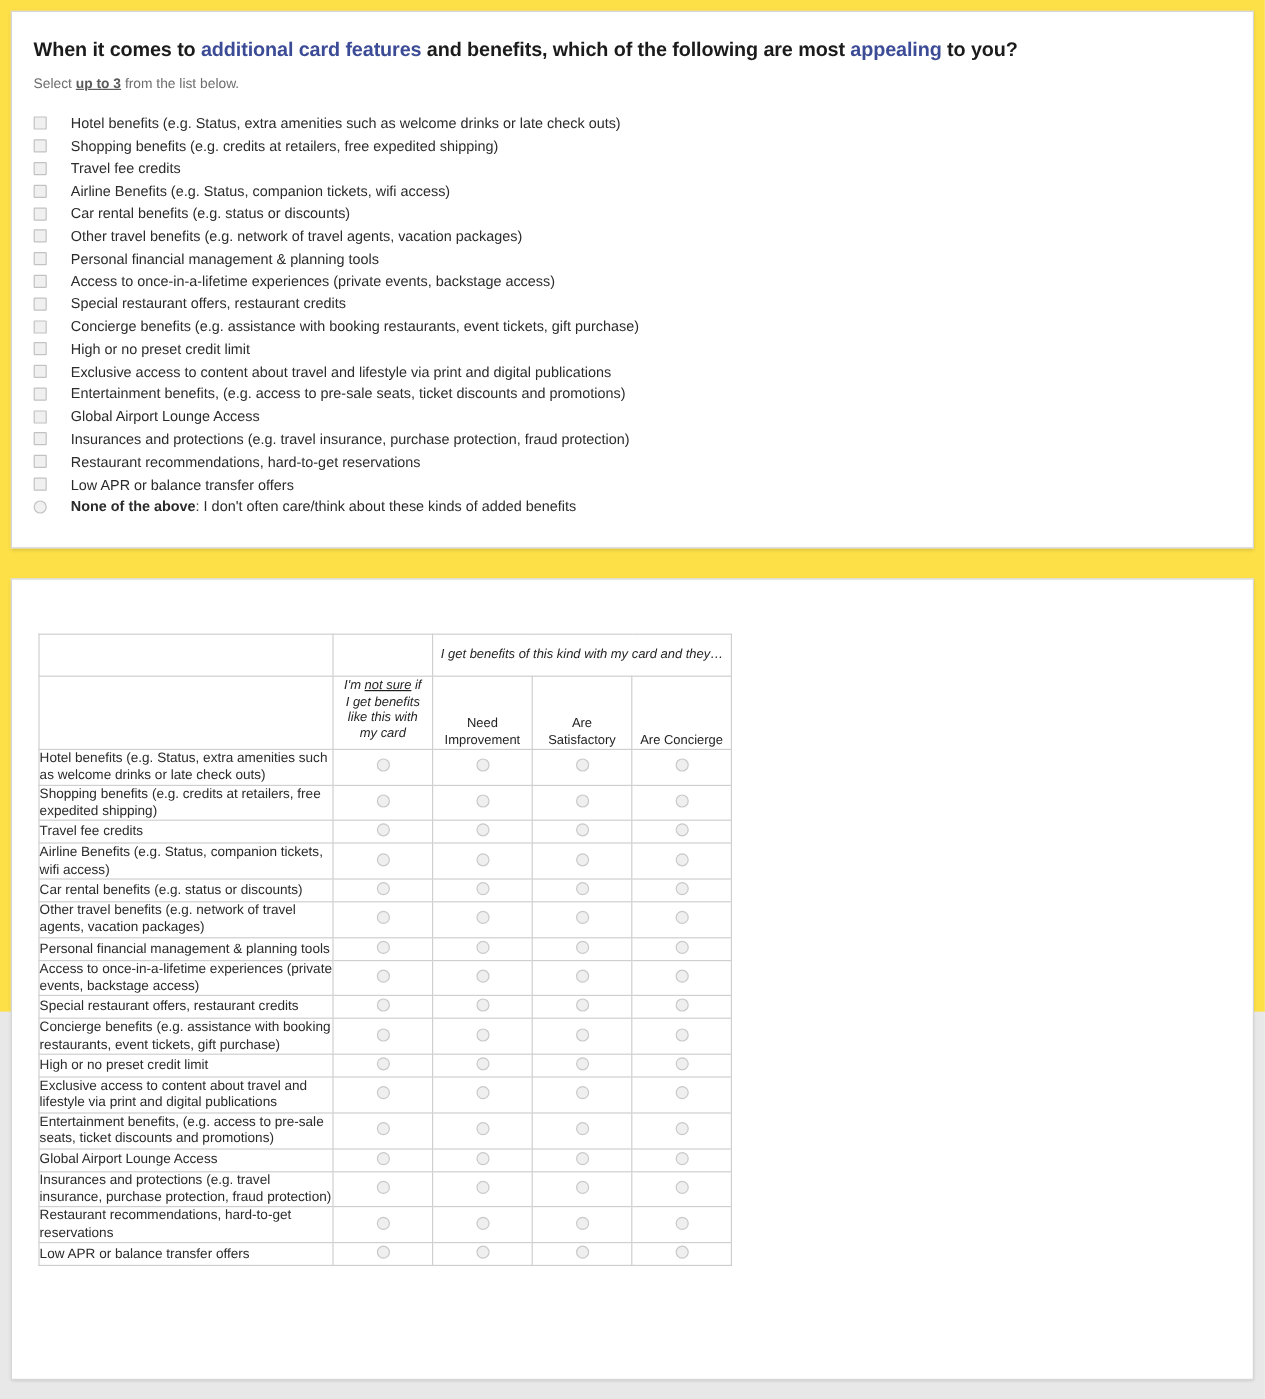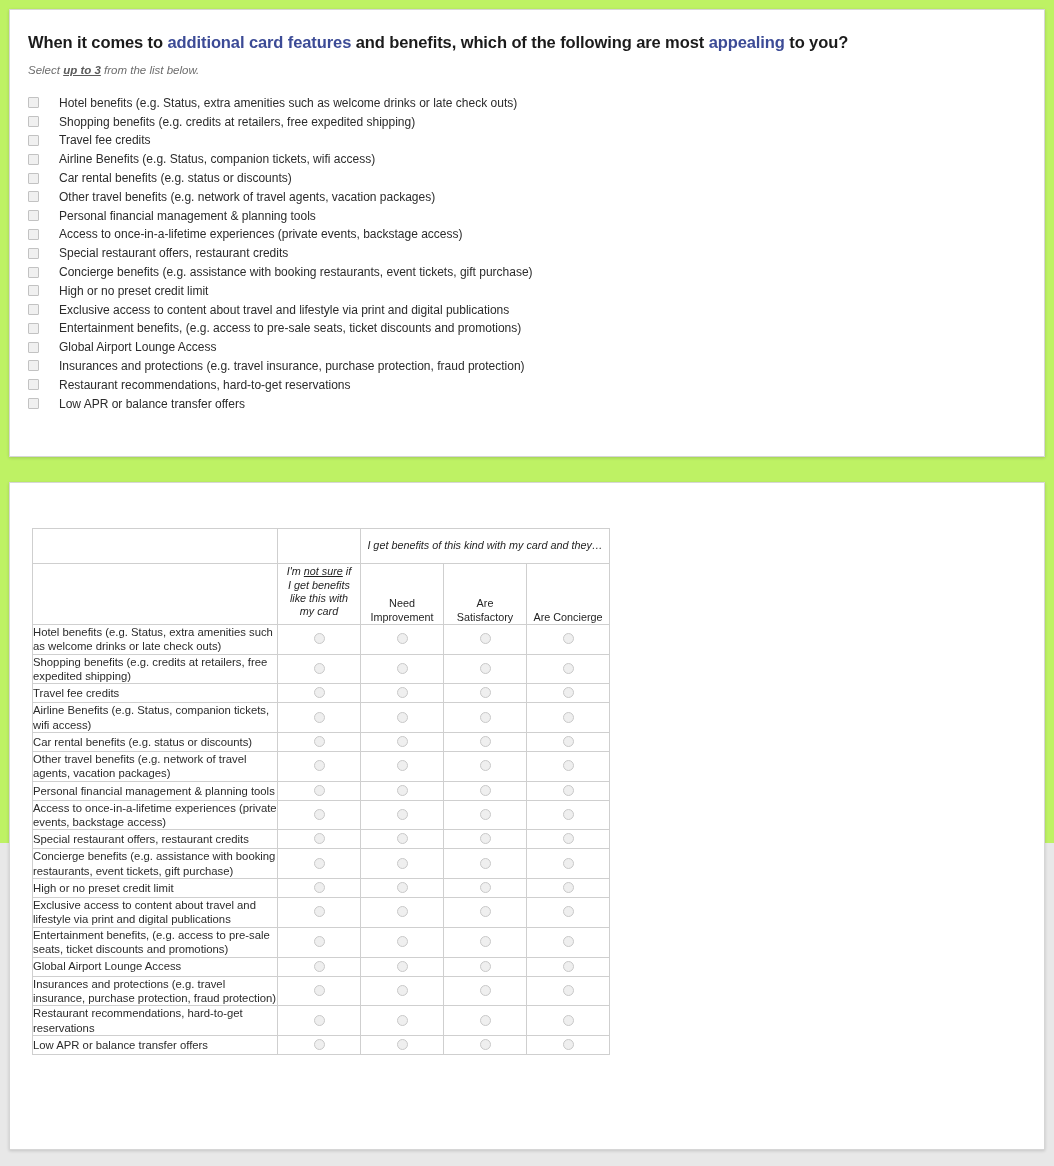--- a/index.html
+++ b/index.html
@@ -11,21 +11,21 @@
     height: 1166px;
     background: #e8e8e8;
     font-family: "Liberation Sans", sans-serif;
     color: #222222;
     overflow: hidden;
   }
   .page {
     width: 1054px;
     height: 843px;
     position: relative;
-    background: #bef264;
+    background: #fde047;
   }
   
   .panel {
     position: absolute;
     background: #ffffff;
     border: 1px solid #d6d6d6;
     box-shadow: 0 1px 3px rgba(0,0,0,0.16);
     box-sizing: border-box;
   }
   #panel-features {
@@ -55,21 +55,20 @@
   .q-title .hl {
     color: #3c4b96;
   }
   .q-title sup {
     font-size: 9.5px;
     vertical-align: super;
     line-height: 0;
   }
   .q-sub {
     font-size: 11.5px;
-    font-style: italic;
     color: #6d6d6d;
     margin-top: 11px;
     margin-bottom: 16px;
   }
   .q-sub .emph {
     font-weight: bold;
     text-decoration: underline;
     color: #5a5a5a;
   }
   
@@ -254,20 +253,24 @@
             <span class="box"></span>
             <span class="opt-label">Insurances and protections (e.g. travel insurance, purchase protection, fraud protection)</span>
           </li>
           <li class="opt-row">
             <span class="box"></span>
             <span class="opt-label">Restaurant recommendations, hard-to-get reservations</span>
           </li>
           <li class="opt-row">
             <span class="box"></span>
             <span class="opt-label">Low APR or balance transfer offers</span>
+          </li>
+          <li class="opt-row">
+            <span class="radio"></span>
+            <span class="opt-label"><span class="strong">None of the above</span><span>: I don't often care/think about these kinds of added benefits</span></span>
           </li>
         </ul>
     </div>
   </section>
 
   <section class="panel" id="panel-rating">
     <div class="panel-inner">
 
       <div class="matrix-wrap">
         <table class="matrix">

